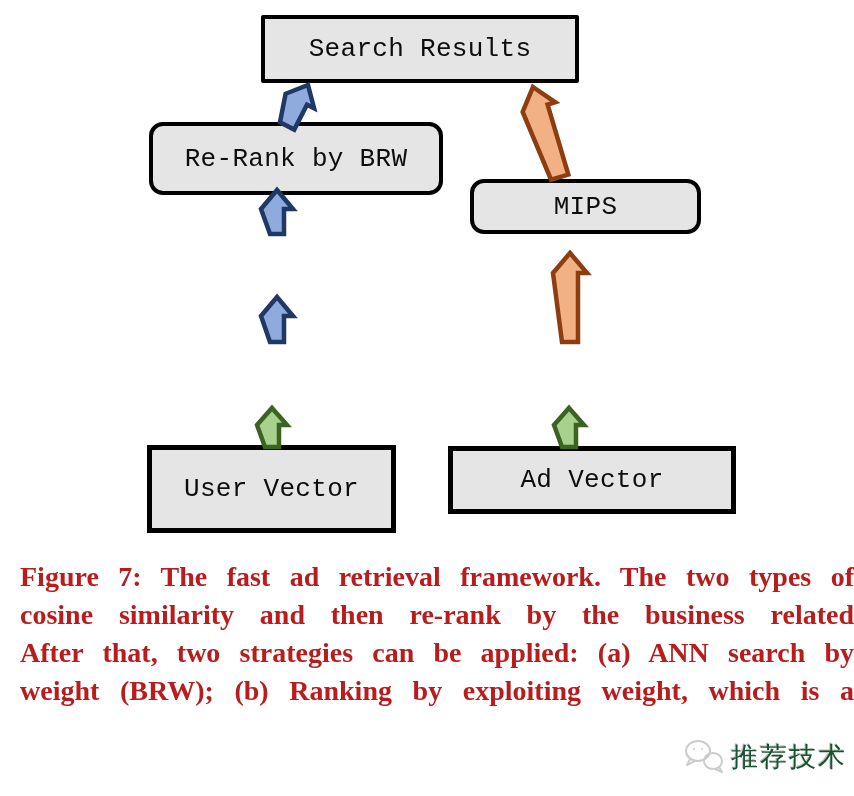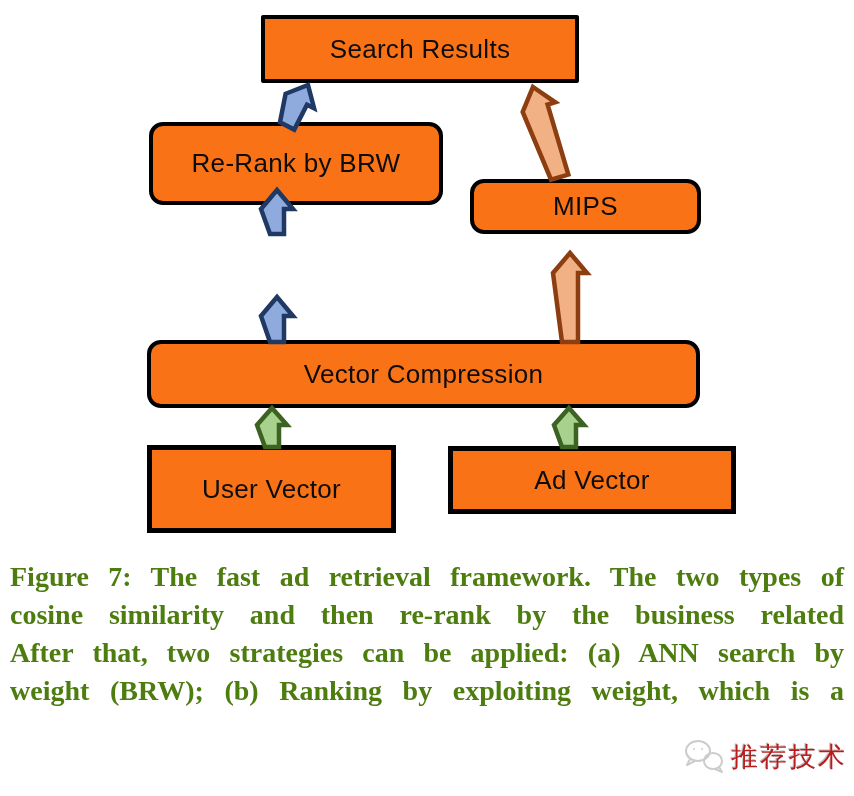--- a/index.html
+++ b/index.html
@@ -9,78 +9,78 @@
     width: 854px;
     height: 796px;
     background: #ffffff;
     overflow: hidden;
     font-family: "Liberation Serif", serif;
   }
   
   .diagram { position: absolute; left: 0; top: 0; width: 854px; height: 555px; }
   .box {
     position: absolute;
-    background: #f97316;
+    background: #e5e5e5;
     border: 4px solid #000000;
     display: flex;
     align-items: center;
     justify-content: center;
-    font-family: Liberation Sans, sans-serif;
+    font-family: Liberation Mono, monospace;
     font-size: 26px;
     letter-spacing: 0.3px;
     color: #0d0d0d;
     z-index: 1;
   }
   .box.rounded { border-radius: 14px; }
   .box.sharp   { border-width: 5px; border-radius: 0; }
 
   .box-search-results     { left: 261px; top: 15px;  width: 318px; height: 68px; border-radius: 2px; }
-  .box-re-rank            { left: 149px; top: 122px; width: 294px; height: 83px; }
+  .box-re-rank            { left: 149px; top: 122px; width: 294px; height: 73px; }
   .box-mips               { left: 470px; top: 179px; width: 231px; height: 55px; }
   .box-ann-search         { left: 149px; top: 233px; width: 294px; height: 66px; }
   .box-vector-compression { left: 147px; top: 340px; width: 553px; height: 68px; border-radius: 16px; }
   .box-user-vector        { left: 147px; top: 445px; width: 249px; height: 88px; }
   .box-ad-vector          { left: 448px; top: 446px; width: 288px; height: 68px; align-items: center; }
 
   .arrow-layer {
     position: absolute; left: 0; top: 0;
     width: 854px; height: 555px;
     z-index: 2;
     pointer-events: none;
   }
   .arrow-layer polygon { stroke-width: 4.5; stroke-linejoin: miter; }
 
   
   .caption {
     position: absolute;
-    left: 10px; top: 558px;
+    left: 20px; top: 558px;
     width: 834px;
     font-family: "Liberation Serif", serif;
     font-weight: 700;
     font-size: 28px;
     line-height: 38px;
-    color: #4d7c0f;
+    color: #b91c1c;
   }
   .cap-line { text-align: justify; text-align-last: justify; white-space: nowrap; }
   .cap-line.last { text-align-last: left; }
 
   
   .watermark {
     position: absolute;
     left: 682px; top: 738px;
     display: flex;
     align-items: center;
     gap: 5px;
     z-index: 3;
   }
   .watermark-text {
     font-family: "Liberation Sans", sans-serif;
     font-size: 27px;
     letter-spacing: 2px;
-    color: #b91c1c;
+    color: #14532d;
     text-shadow: 1px 1px 0 #ffffff, -1px -1px 0 #bdbdbd;
   }
 </style>
 </head>
 <body>
 
 <div class="stage">
 
   <div class="diagram">
 
@@ -90,23 +90,20 @@
 
     <div class="box rounded box-re-rank" style="border-color: rgb(0, 0, 0);">
       <span>Re-Rank by BRW</span>
     </div>
 
     <div class="box rounded box-mips" style="border-color: rgb(0, 0, 0);">
       <span>MIPS</span>
     </div>
 
 
-    <div class="box rounded box-vector-compression" style="border-color: rgb(0, 0, 0);">
-      <span>Vector Compression</span>
-    </div>
 
     <div class="box sharp box-user-vector" style="border-color: rgb(0, 0, 0);">
       <span>User Vector</span>
     </div>
 
     <div class="box sharp box-ad-vector" style="border-color: rgb(0, 0, 0);">
       <span>Ad Vector</span>
     </div>
 
     <svg class="arrow-layer" viewBox="0 0 854 555" xmlns="http://www.w3.org/2000/svg">

